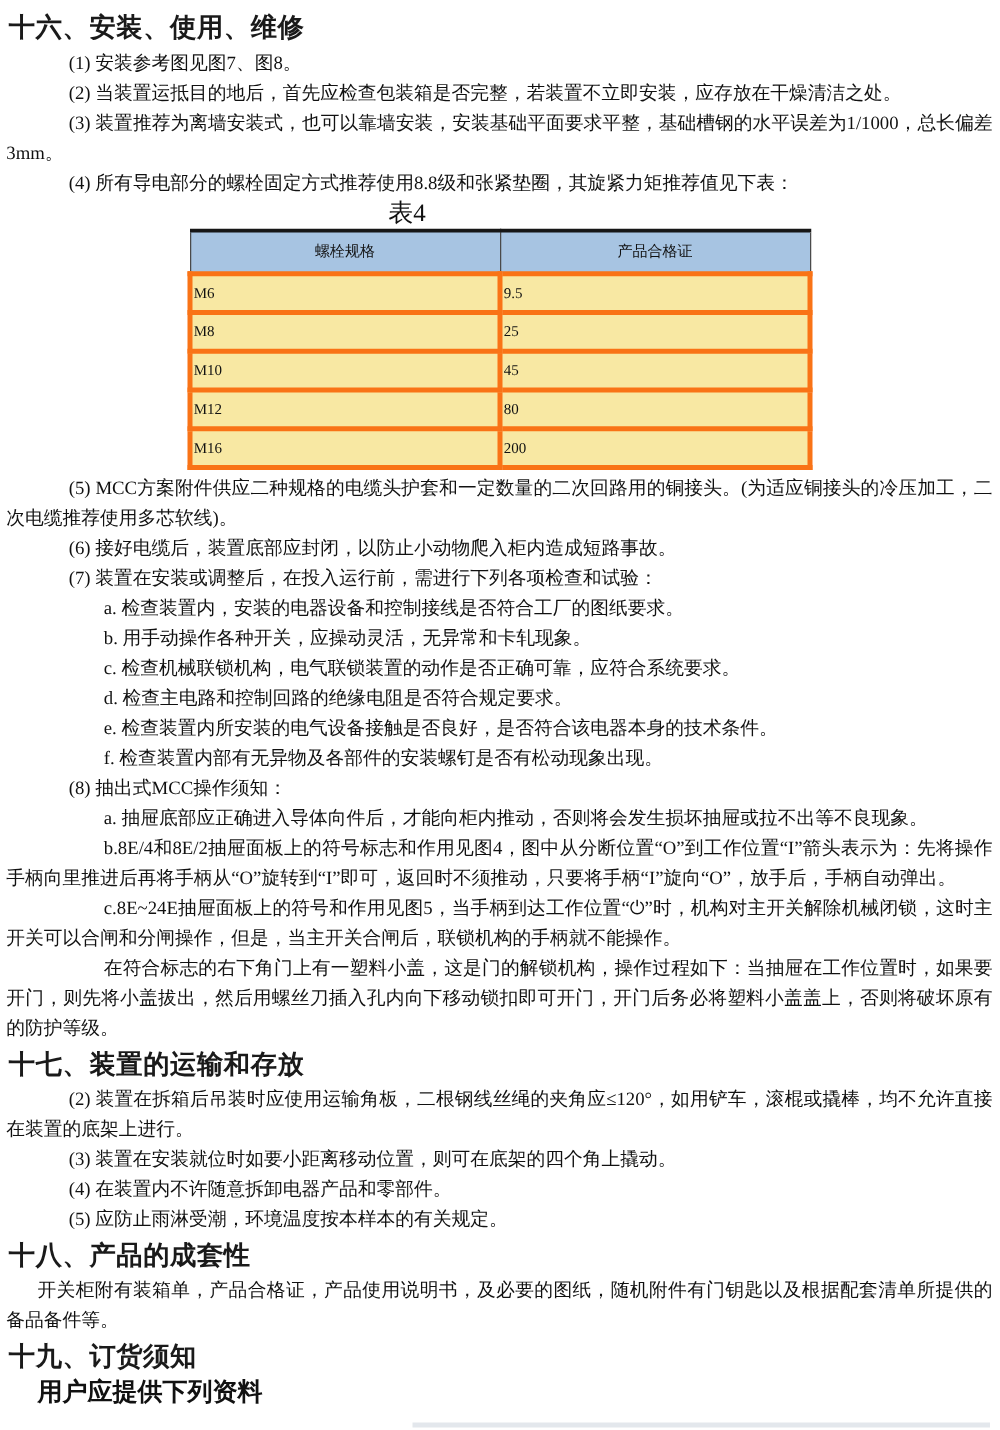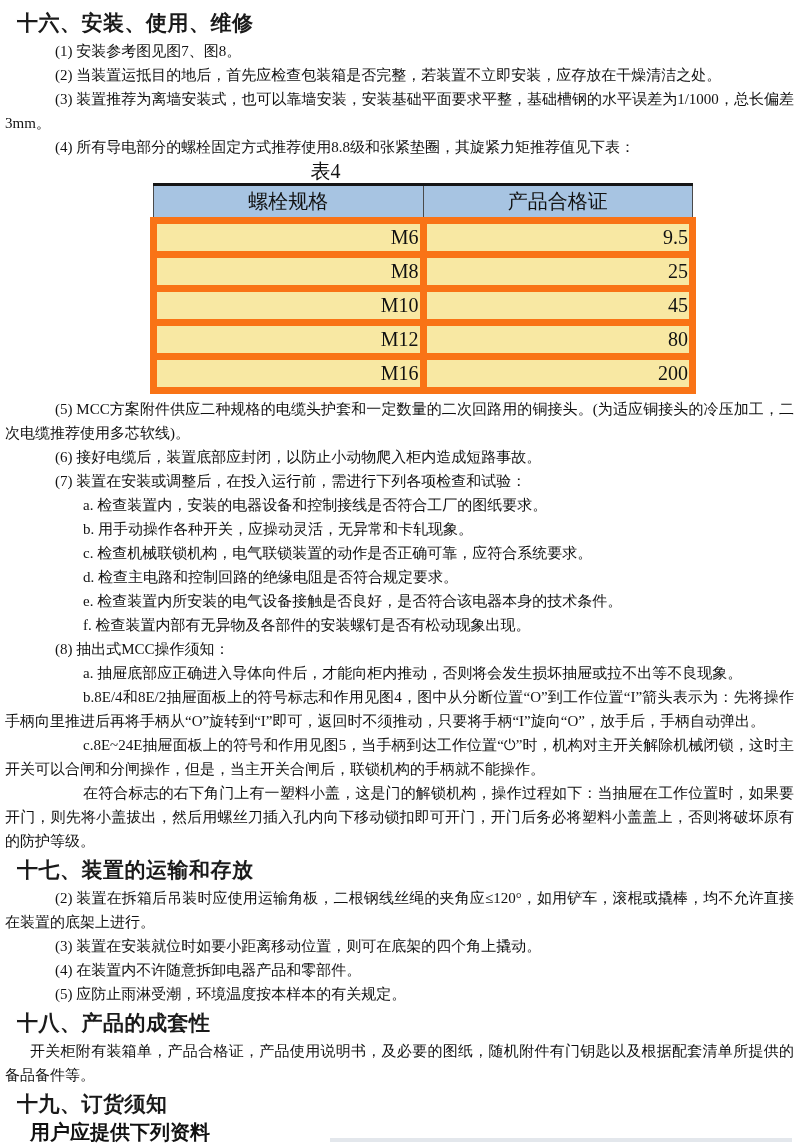--- a/index.html
+++ b/index.html
@@ -6,42 +6,42 @@
   body {
     width:800px; height:1144px; overflow:hidden; position:relative;
     background:#ffffff; color:#111;
     font-family:"Liberation Serif","DejaVu Serif",serif;
     font-size:15px;
   }
   .page { padding:6px 6px 0 5px; }
   h1 {
     font-family:"Liberation Sans","DejaVu Sans",sans-serif;
     font-size:21px; font-weight:700; color:#1a1a1a;
-    margin:4px 0 3px 12px; line-height:26px; letter-spacing:0.5px;
+    margin:4px 0 3px 2px; line-height:26px; letter-spacing:0.5px;
   }
   p { margin:0; line-height:24px; text-align:justify; }
   .num  { text-indent:50px; }   
   .sub  { text-indent:78px; }   
   .p2   { text-indent:25px; }   
   .caption {
     text-align:center; margin:1px 148px 1px 0; line-height:22px; font-size:20px;
   }
   table.torque {
-    border-collapse:collapse; width:546px; margin:0 0 3px 145px;
+    border-collapse:collapse; width:500px; margin:0 0 3px 145px;
     border-left:1px solid #3a3a3a; border-right:1px solid #3a3a3a;
     border-top:3px solid #161616; border-bottom:2px solid #161616;
-    font-size:20px;
+    font-size:12px;
   }
   table.torque th {
     background:var(--header-bg,#a7c4e2); font-weight:400;
     height:29px; text-align:center; border:1px solid #4a4a4a; border-top:none;
   }
   table.torque td {
     background:var(--row-bg,#f8e8a3);
-    height:25px; text-align:right; border:7px solid #f97316;
+    height:25px; text-align:left; border:4px solid #f97316;
   }
   table.torque col { width:50%; }
   .sub-head {
     font-family:"Liberation Sans","DejaVu Sans",sans-serif;
     font-weight:700; font-size:20px; margin-left:25px; line-height:25px;
   }
   .bottom-strip {
     position:absolute; left:330px; bottom:2px; width:462px; height:4px;
     background:#e3e7ec;
   }

